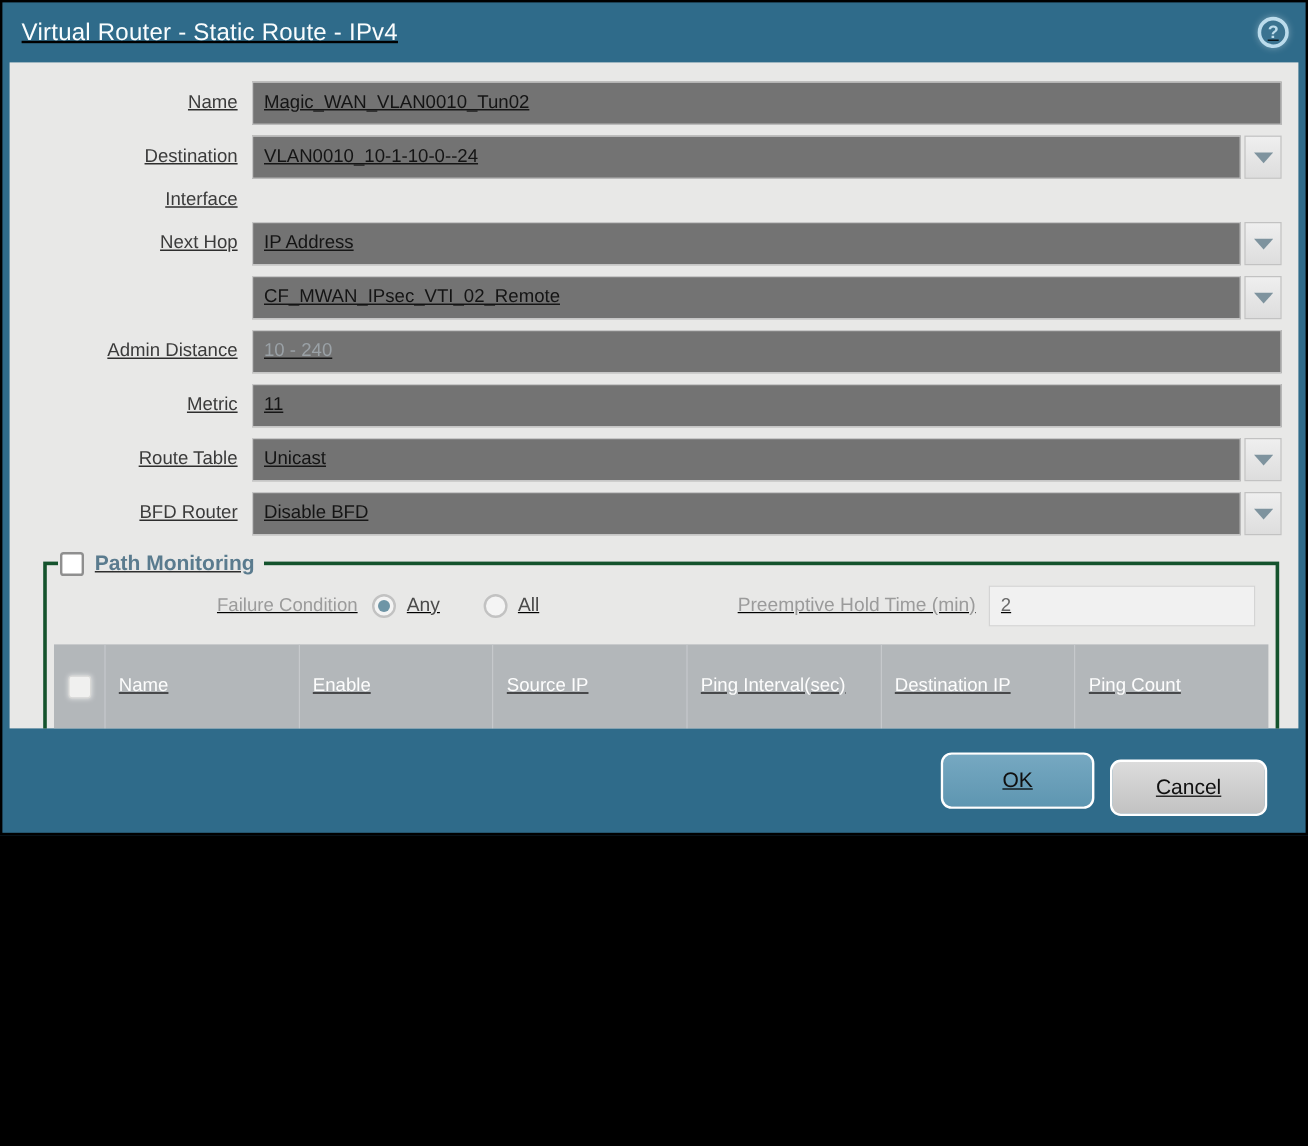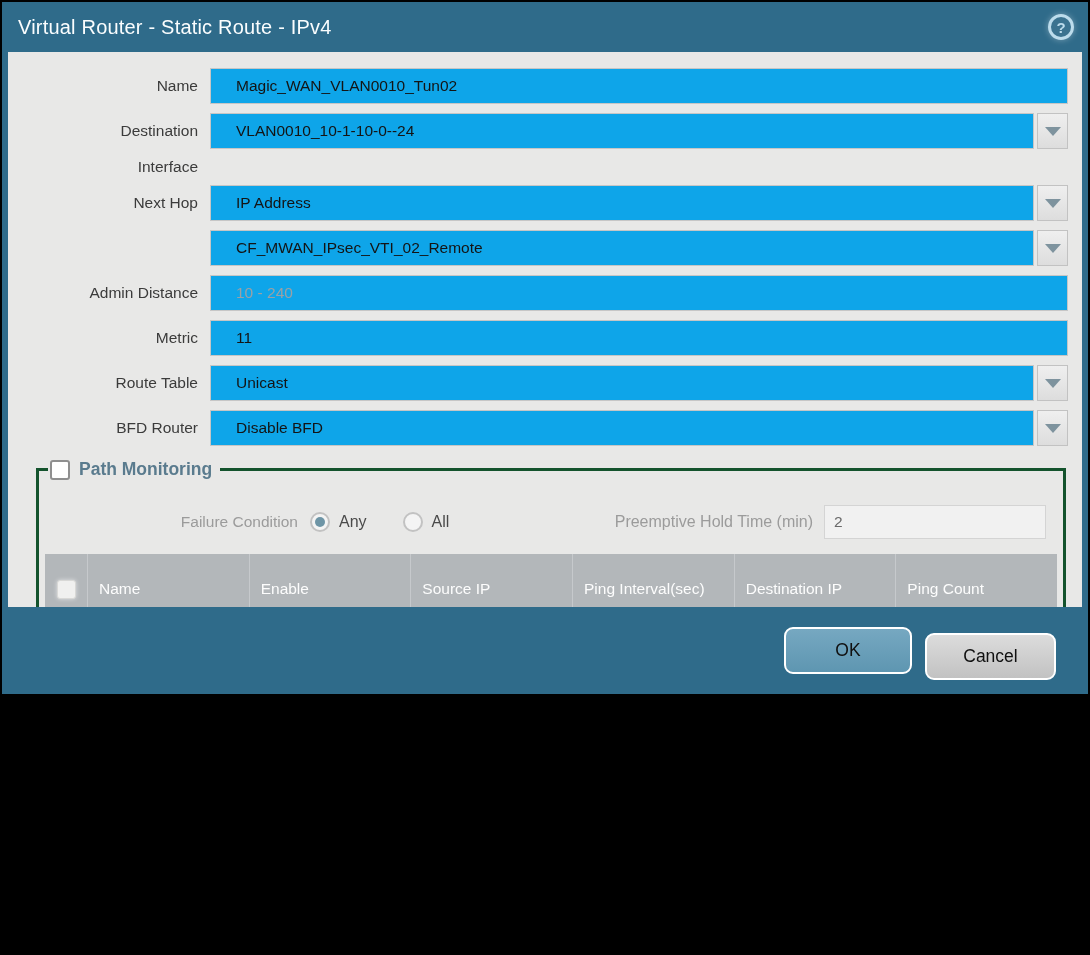--- a/index.html
+++ b/index.html
@@ -5,21 +5,21 @@
   * { box-sizing: border-box; margin: 0; padding: 0; }
   body {
     font-family: "Liberation Sans", sans-serif;
     background: #000;
     width: 1090px; height: 955px;
   }
   .window {
     width: 1090px; height: 696px;
     background: #2f6b8a;
     border: 2px solid #000;
-    display: flex; flex-direction: column;
+    display: flex; flex-direction: column; text-decoration: underline;
   }
   
   .titlebar {
     height: 50px; flex: 0 0 50px;
     display: flex; align-items: center; justify-content: space-between;
     padding: 0 14px 0 16px;
   }
   .title { color: #fafdfe; font-size: 20px; letter-spacing: .2px; }
   .help-icon {
     width: 26px; height: 26px; border-radius: 50%;
@@ -40,24 +40,24 @@
   }
   .form-row { display: flex; align-items: center; margin-bottom: 9px; }
   .form-label {
     width: 192px; flex: 0 0 192px;
     text-align: right; padding-right: 12px;
     font-size: 15.5px; color: #3b3b3b;
   }
   .field { flex: 1 1 auto; display: flex; align-items: center; }
   .txt {
     flex: 1 1 auto; height: 36px;
-    border: 1px solid #c6c6c6; background: #0ea5e9;
+    border: 1px solid #c6c6c6; background: #737373;
     font-family: "Liberation Sans", sans-serif;
     font-size: 15.5px; color: #141414;
-    padding: 0 25px; outline: none;
+    padding: 0 9px; outline: none;
   }
   .txt::placeholder { color: #9aa1a6; opacity: 1; }
   .dd-btn {
     flex: 0 0 31px; width: 31px; height: 36px; margin-left: 3px;
     background: linear-gradient(#efefef, #dddddd);
     border: 1px solid #c2c2c2;
     display: flex; align-items: center; justify-content: center;
     cursor: pointer;
   }
   .dd-arrow {
@@ -75,21 +75,21 @@
   legend.pm-legend {
     display: flex; align-items: center; gap: 9px;
     padding: 0 8px 0 2px; margin-left: 0;
   }
   .checkbox {
     width: 20px; height: 20px;
     background: #fff; border: 2px solid #8f8f8f; border-radius: 3px;
     cursor: pointer;
   }
   .pm-title { font-size: 17.5px; font-weight: bold; color: #5a7b8e; }
-  .fc-row { display: flex; align-items: center; margin: 25px 0 15px 0; }
+  .fc-row { display: flex; align-items: center; margin: 8px 0 15px 0; }
   .fc-label {
     width: 262px; text-align: right; padding-right: 12px;
     font-size: 15.5px; color: #9b9b9b;
   }
   .radio {
     width: 20px; height: 20px; border-radius: 50%;
     background: #f4f4f4; border: 2px solid #c2c2c2;
     display: flex; align-items: center; justify-content: center;
     cursor: pointer;
   }

